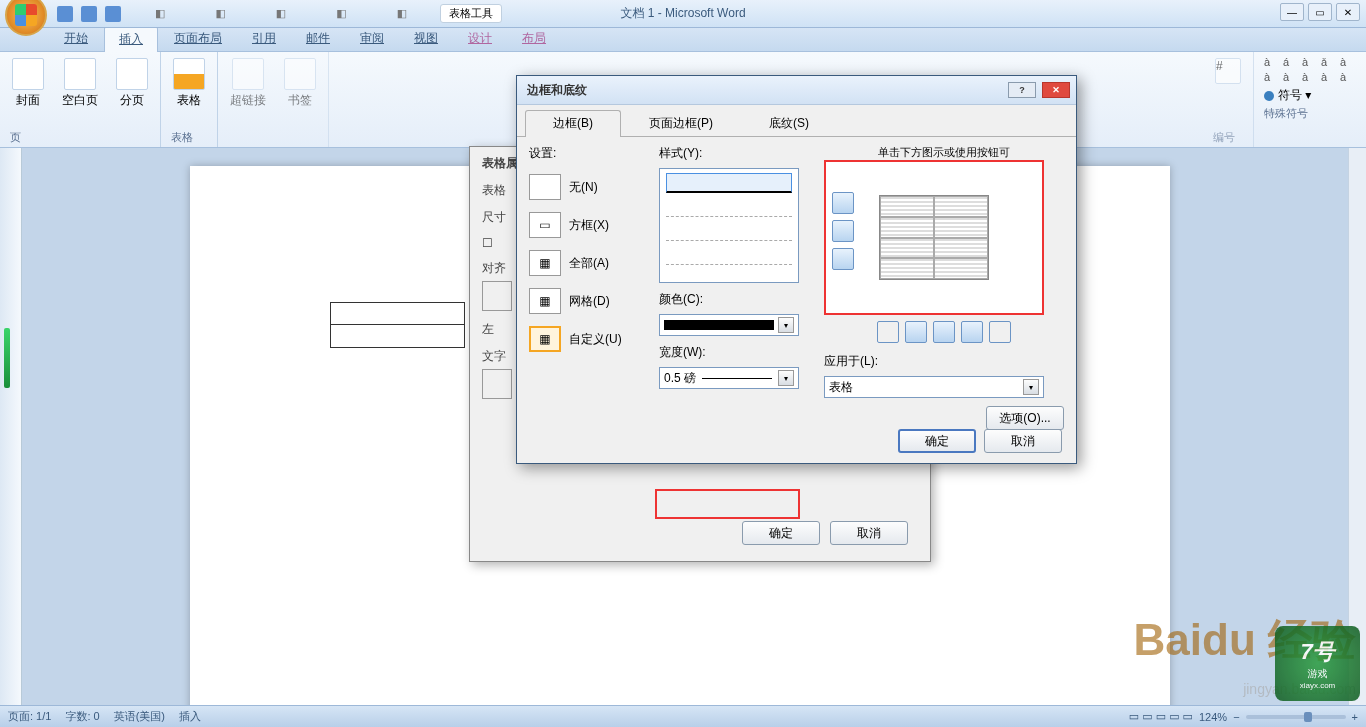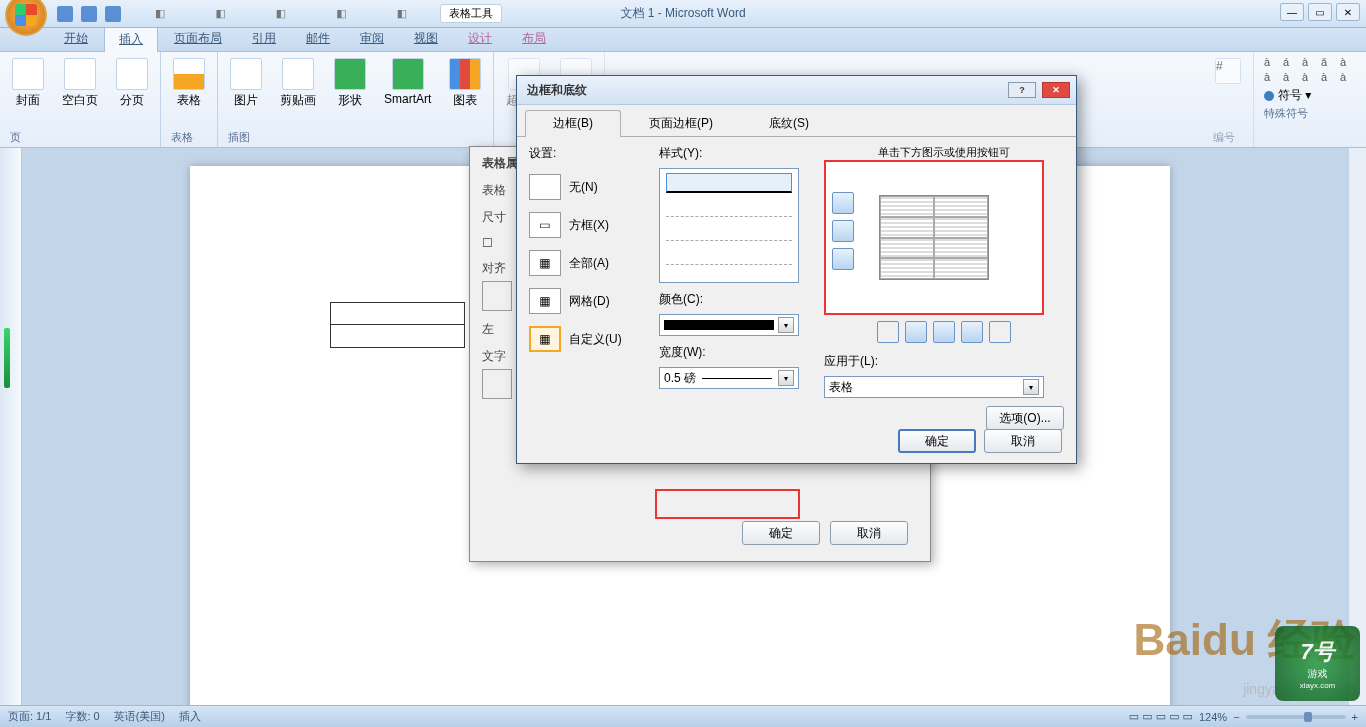--- a/index.html
+++ b/index.html
@@ -161,45 +161,20 @@
   </div>
   <div class="rgroup">
     <div class="rgroup-items">
       <div class="rbtn">
           <div class="ico" style="background:linear-gradient(#fff 50%,#f5a623 50%)"></div>
           <span>表格</span>
         </div>
     </div>
     <div class="rgroup-label">表格</div>
   </div>
-  <div class="rgroup">
-    <div class="rgroup-items">
-      <div class="rbtn">
-          <div class="ico"></div>
-          <span>图片</span>
-        </div>
-      <div class="rbtn">
-          <div class="ico"></div>
-          <span>剪贴画</span>
-        </div>
-      <div class="rbtn">
-          <div class="ico" style="background:#3aaf5a"></div>
-          <span>形状</span>
-        </div>
-      <div class="rbtn">
-          <div class="ico" style="background:#3aaf5a"></div>
-          <span>SmartArt</span>
-        </div>
-      <div class="rbtn">
-          <div class="ico" style="background:linear-gradient(90deg,#4a90e2 33%,#e04a3f 33% 66%,#f5a623 66%)"></div>
-          <span>图表</span>
-        </div>
-    </div>
-    <div class="rgroup-label">插图</div>
-  </div>
   <div class="rgroup" style="opacity:.5">
     <div class="rgroup-items">
       <div class="rbtn">
           <div class="ico"></div>
           <span>超链接</span>
         </div>
       <div class="rbtn">
           <div class="ico"></div>
           <span>书签</span>
         </div>

